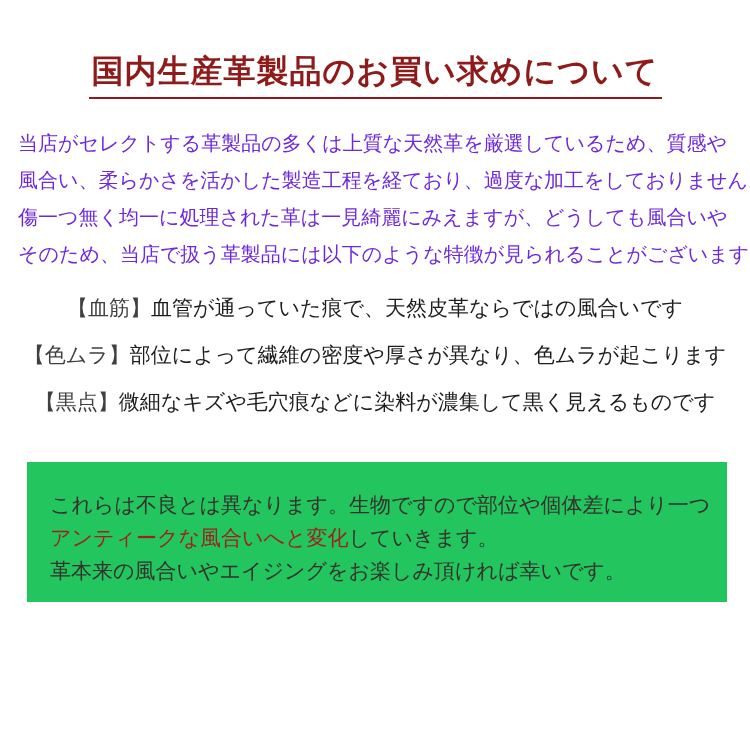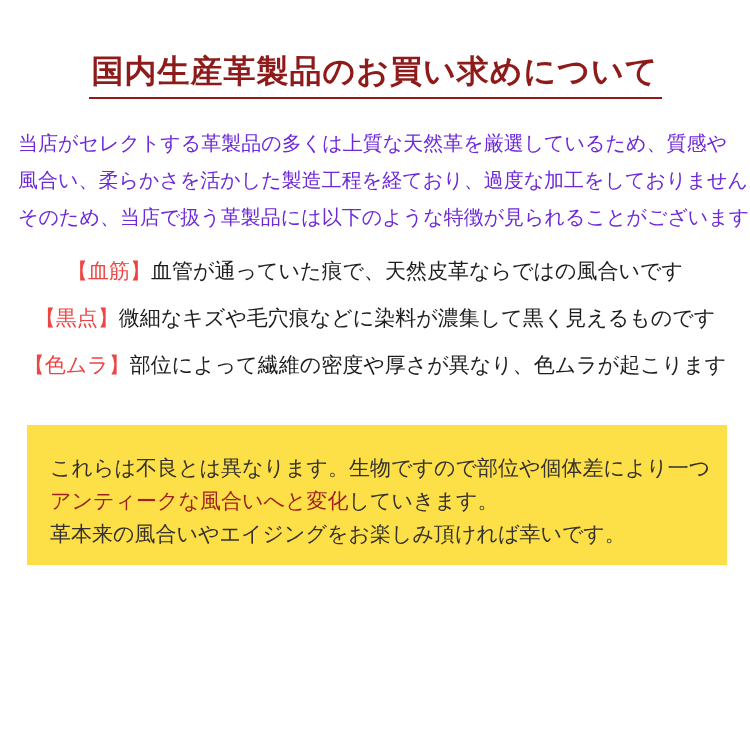--- a/index.html
+++ b/index.html
@@ -47,26 +47,26 @@
   }
   .features .row {
     text-align: center;
     font-family: "DejaVu Sans", "Liberation Sans", sans-serif;
     font-size: 21px;
     line-height: 47px;
     white-space: nowrap;
     color: #1d1d1d;
   }
   .features .label {
-    color: #ef4444;
+    color: #404040;
   }
   .notice {
     margin: 36px 0 0 27px;
     width: 700px;
-    background: #fde047;
+    background: #22c55e;
     padding: 27px 0 14px 0;
     box-sizing: border-box;
   }
   .notice .nline {
     margin-left: 23px;
     font-size: 21px;
     line-height: 33px;
     white-space: nowrap;
     color: #35312e;
   }
@@ -79,32 +79,33 @@
 
 <div class="page">
 
   <div class="title">
     <span>国内生産革製品のお買い求めについて</span>
   </div>
 
   <div class="intro">
     <div class="line">当店がセレクトする革製品の多くは上質な天然革を厳選しているため、質感や</div>
     <div class="line">風合い、柔らかさを活かした製造工程を経ており、過度な加工をしておりません。</div>
+    <div class="line">傷一つ無く均一に処理された革は一見綺麗にみえますが、どうしても風合いや</div>
     <div class="line">そのため、当店で扱う革製品には以下のような特徴が見られることがございます。</div>
   </div>
 
   <div class="features">
     <div class="row">
       <span class="label">【血筋】</span><span>血管が通っていた痕で、天然皮革ならではの風合いです</span>
     </div>
     <div class="row">
-      <span class="label">【黒点】</span><span>微細なキズや毛穴痕などに染料が濃集して黒く見えるものです</span>
+      <span class="label">【色ムラ】</span><span>部位によって繊維の密度や厚さが異なり、色ムラが起こります</span>
     </div>
     <div class="row">
-      <span class="label">【色ムラ】</span><span>部位によって繊維の密度や厚さが異なり、色ムラが起こります</span>
+      <span class="label">【黒点】</span><span>微細なキズや毛穴痕などに染料が濃集して黒く見えるものです</span>
     </div>
   </div>
 
   <div class="notice">
     <div class="nline">
       <span>これらは不良とは異なります。生物ですので部位や個体差により一つ</span>
     </div>
     <div class="nline">
       <span class="red">アンティークな風合いへと変化</span><span>していきます。</span>
     </div>

